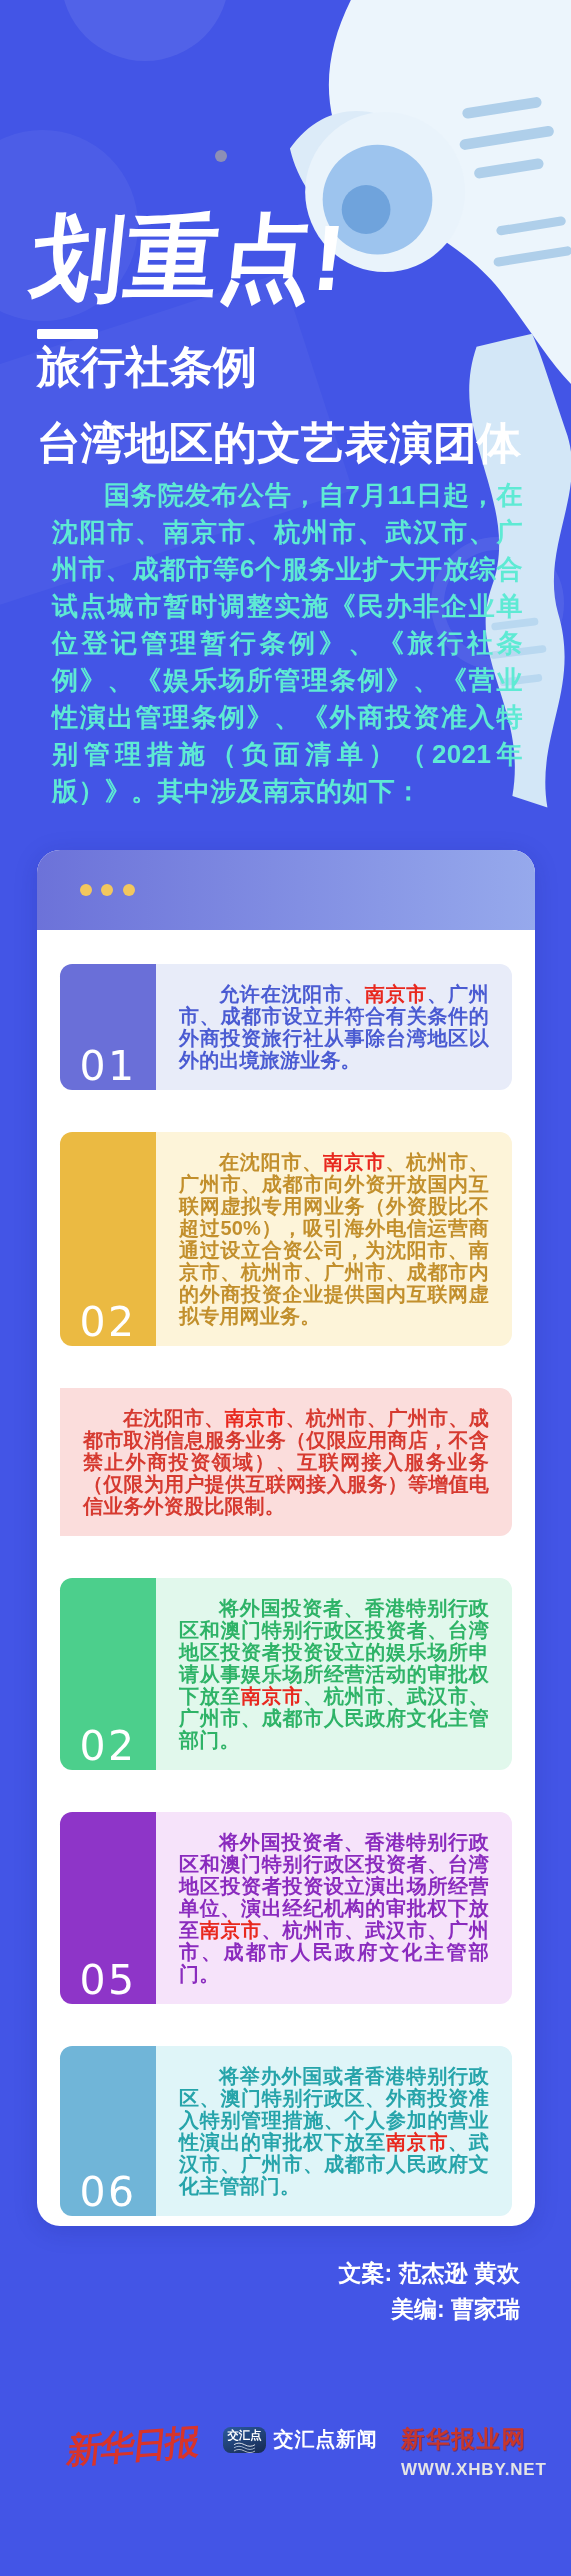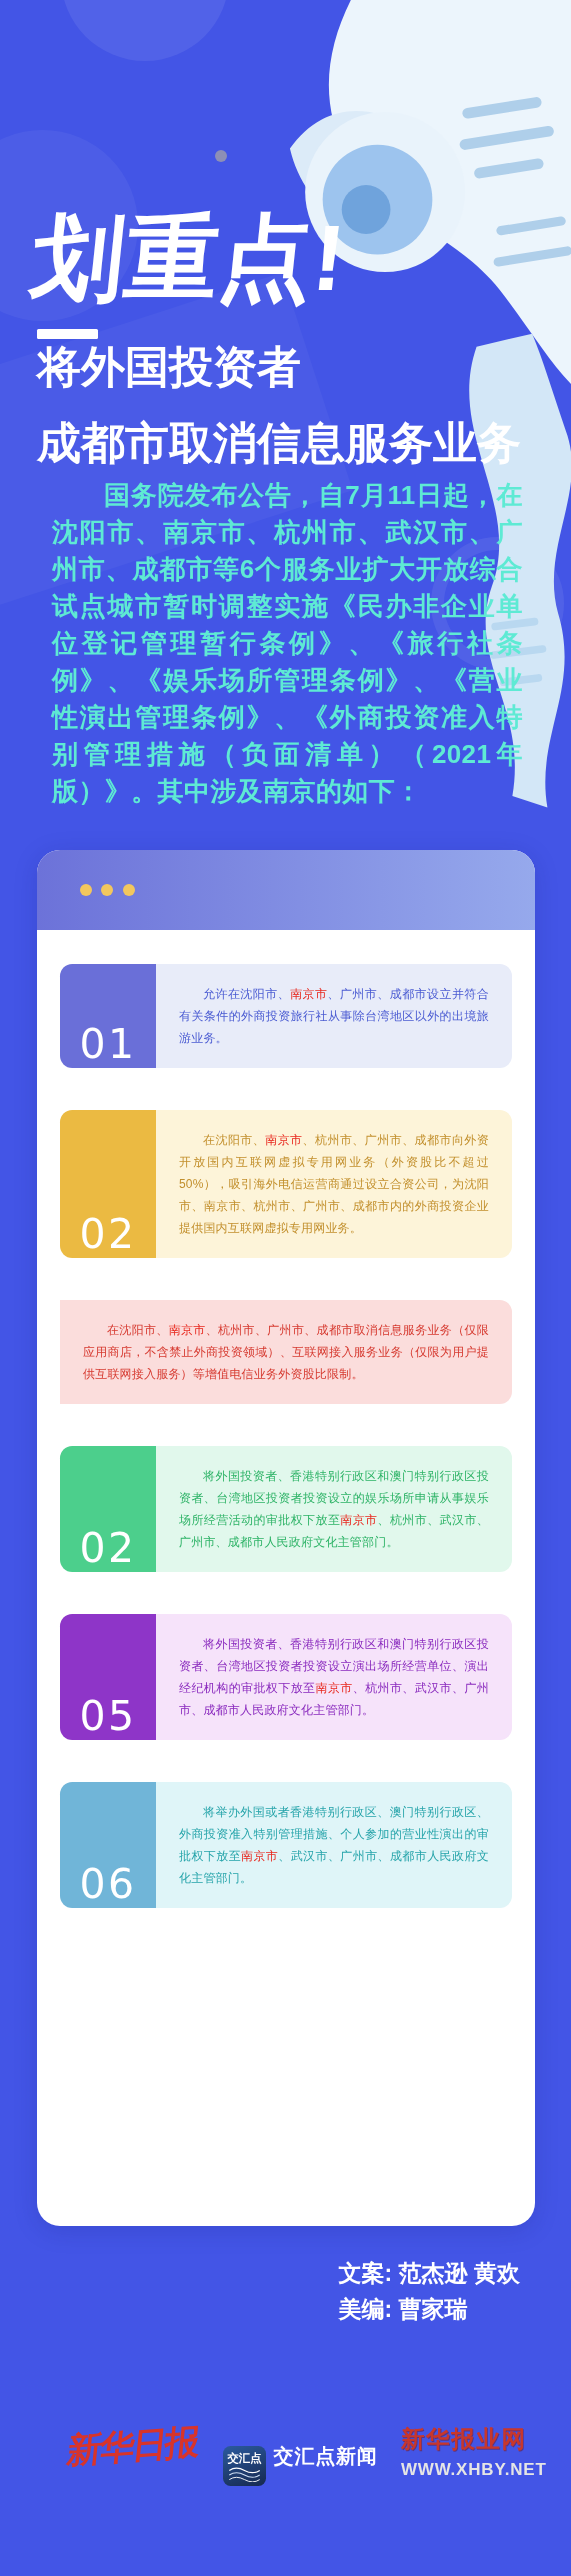--- a/index.html
+++ b/index.html
@@ -51,42 +51,41 @@
   .item-tile{
     flex:0 0 96px; border-radius:12.2px 0 0 12.2px; background:var(--tile,#888);
     display:flex; align-items:flex-end; justify-content:center;
   }
   .item-number{color:#fff; font-size:41px; font-weight:400; letter-spacing:2.3px; font-family:"DejaVu Sans","Liberation Sans",sans-serif;}
   .item-panel{
     flex:1; border-radius:0 12.2px 12.2px 0; background:var(--panel,#eee);
     padding:19px 23px 19px 23px;
   }
   .item-panel p{
-    margin:0; color:var(--text,#333); font-size:12px; line-height:22px;
-    font-weight:400; text-align:justify; text-indent:2em; letter-spacing:0.2px;
+    margin:0; color:var(--text,#333); font-size:20px; line-height:22px;
+    font-weight:700; text-align:justify; text-indent:2em; letter-spacing:0.2px;
   }
   .item-panel p .hl{color:var(--accent,#E8281E);}
   
-  .credits{position:absolute; right:52px; top:2262px; text-align:left; z-index:2;}
+  .credits{position:absolute; right:52px; top:2262px; text-align:right; z-index:2;}
   .credits div{color:#fff; font-size:23px; font-weight:700; line-height:1; margin-bottom:13px; white-space:nowrap;}
   
   .logos{position:absolute; left:0; top:2417px; width:572px; height:69px; z-index:2;}
   .logo-xhdaily{
     position:absolute; left:67px; top:6.1px; margin:0;
     font-family:"Liberation Serif","DejaVu Serif",serif;
     font-size:35px; font-weight:700; color:var(--xhd-red,#D8342A);
     transform:rotate(-4deg) skewX(-10deg); letter-spacing:-2.3px; white-space:nowrap;
   }
   .logo-jhd{position:absolute; left:223px; top:9.1px; display:flex; align-items:center;}
   .jhd-icon{
-    width:43px; height:40px; border-radius:7.6px;
+    width:43px; height:26px; border-radius:7.6px;
     background:linear-gradient(160deg,#2B5A9E 0%,#16294F 100%);
     display:flex; flex-direction:column; align-items:center; justify-content:center;
     overflow:hidden;
-    margin-top:20px;
   }
   .jhd-icon .jhd-zi{color:#fff; font-size:11.4px; font-weight:700; letter-spacing:0; line-height:1; margin-top:3px; white-space:nowrap;}
   .jhd-text{color:#fff; font-size:20px; font-weight:700; margin-left:7.6px; white-space:nowrap; letter-spacing:0.8px;}
   .logo-xhby{position:absolute; left:401px; top:6.1px; width:116px; text-align:center;}
   .xhby-cn{color:var(--xhby-red,#C8372C); font-size:23.6px; font-weight:900; letter-spacing:1.5px; white-space:nowrap; text-shadow:0.8px 0.8px 0 rgba(120,10,5,0.45);}
   .xhby-url{color:#e5e5e5; font-size:17px; font-weight:700; letter-spacing:0.8px; margin-top:4.6px; white-space:nowrap;}
 </style>
 </head>
 <body>
 
@@ -120,22 +119,22 @@
     <g fill="#B9D8F0" transform="rotate(-7 350 850)">
       <rect x="328" y="815" width="62" height="10" rx="5"></rect>
       <rect x="322" y="852" width="74" height="10" rx="5"></rect>
       <rect x="330" y="889" width="56" height="10" rx="5"></rect>
     </g>
   </svg>
 
   <header class="hero">
     <h1 class="hero-title">划重点!</h1>
     <div class="hero-underline"></div>
-    <p class="hero-sub hero-sub1">将外国投资者</p>
-    <p class="hero-sub hero-sub2">成都市取消信息服务业务</p>
+    <p class="hero-sub hero-sub1">旅行社条例</p>
+    <p class="hero-sub hero-sub2">台湾地区的文艺表演团体</p>
   </header>
 
   <p class="intro">国务院发布公告，自7月11日起，在沈阳市、南京市、杭州市、武汉市、广州市、成都市等6个服务业扩大开放综合试点城市暂时调整实施《民办非企业单位登记管理暂行条例》、《旅行社条例》、《娱乐场所管理条例》、《营业性演出管理条例》、《外商投资准入特别管理措施（负面清单）（2021年版）》。其中涉及南京的如下：</p>
 
   <section class="card">
     <div class="card-band">
       <span class="band-dot"></span>
       <span class="band-dot"></span>
       <span class="band-dot"></span>
     </div>

